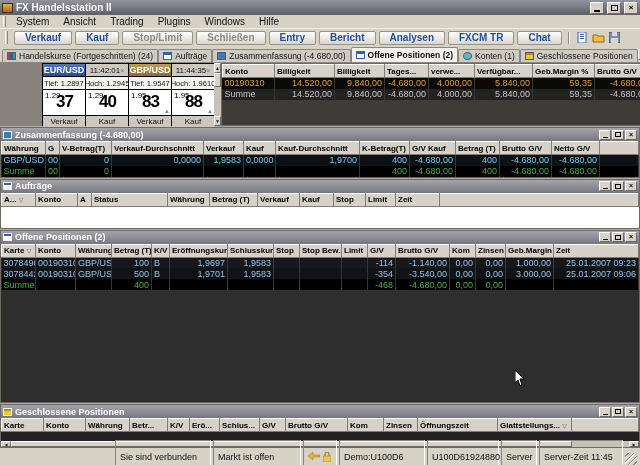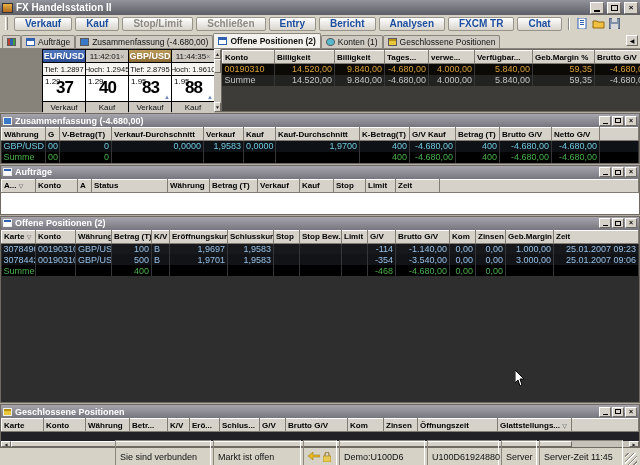--- a/index.html
+++ b/index.html
@@ -121,20 +121,29 @@
     <span class="spacer"></span>
     <span class="winbtn">
         <span class="glyph-min"></span>
       </span>
     <span class="winbtn">
         <span class="glyph-box"></span>
       </span>
     <span class="winbtn">×</span>
   </div>
 
+  <div class="menubar">
+    <span class="grip"></span>
+    <span class="menu-item">System</span>
+    <span class="menu-item">Ansicht</span>
+    <span class="menu-item">Trading</span>
+    <span class="menu-item">Plugins</span>
+    <span class="menu-item">Windows</span>
+    <span class="menu-item">Hilfe</span>
+  </div>
 
   <div class="toolbar">
     <span class="grip"></span>
     <span class="tb-btn">Verkauf</span>
     <span class="tb-btn">Kauf</span>
     <span class="tb-btn disabled">Stop/Limit</span>
     <span class="tb-btn disabled">Schließen</span>
     <span class="tb-btn">Entry</span>
     <span class="tb-btn">Bericht</span>
     <span class="tb-btn">Analysen</span>
@@ -159,20 +168,21 @@
           <rect x="0" y="0" width="11" height="11" fill="#8090a8" stroke="#404860"></rect>
           <rect x="3" y="0" width="5" height="4" fill="#d8d8d8"></rect>
           <rect x="2" y="6" width="7" height="5" fill="#d8d8d8"></rect>
         </svg>
     </span>
   </div>
 
   <div class="tabstrip">
     <span class="tab">
       <span class="tab-ico ico-chart"></span>
+      <span>Handelskurse (Fortgeschritten) (24)</span>
     </span>
     <span class="tab">
       <span class="tab-ico ico-bluewin"></span>
       <span>Aufträge</span>
     </span>
     <span class="tab">
       <span class="tab-ico ico-blue"></span>
       <span>Zusammenfassung (-4.680,00)</span>
     </span>
     <span class="tab active">
@@ -216,21 +226,21 @@
         <div class="q-label">Verkauf</div>
         <div class="q-label">Kauf</div>
       </div>
 
       <div class="tile">
         <div class="q-pair gbp">GBP/USD</div>
         <div class="q-time">
           <span>11:44:35</span>
             <span class="x">×</span>
         </div>
-        <div class="q-hl">Tief: 2.8795</div>
+        <div class="q-hl">Tief: 1.9547</div>
         <div class="q-hl">Hoch: 1.9610</div>
         <div class="q-price">
           <span class="sm">1.95</span>
             <span class="big">83</span>
           <span class="dir">▲</span>
         </div>
         <div class="q-price">
           <span class="sm">1.95</span>
             <span class="big">88</span>
           <span class="dir">▲</span>

